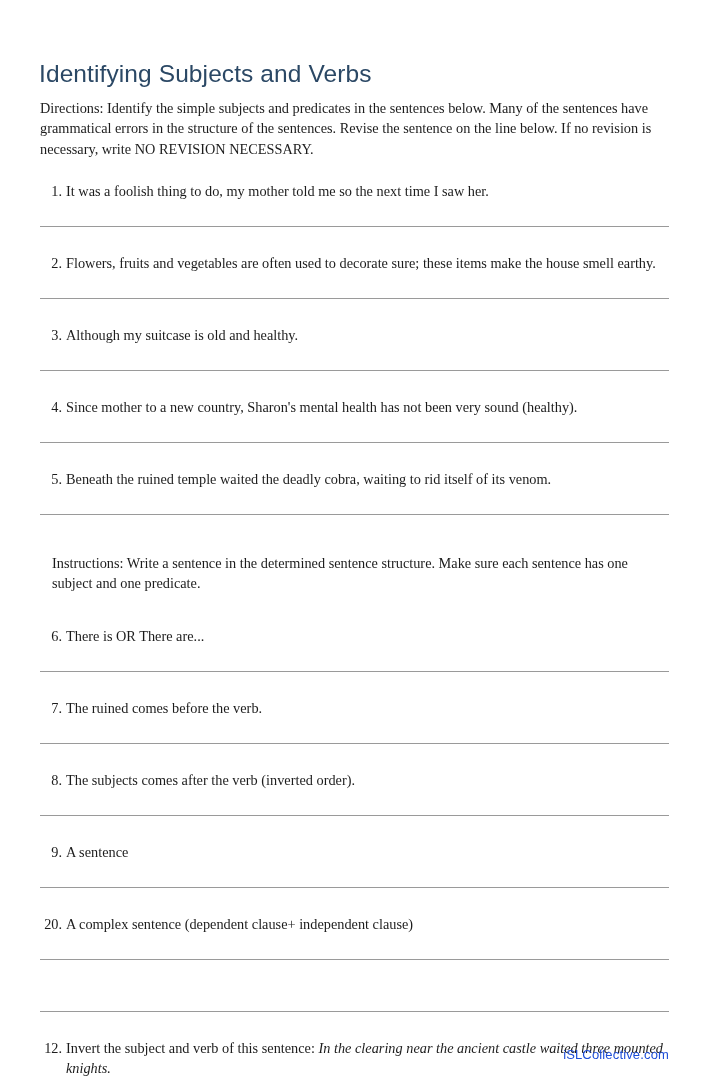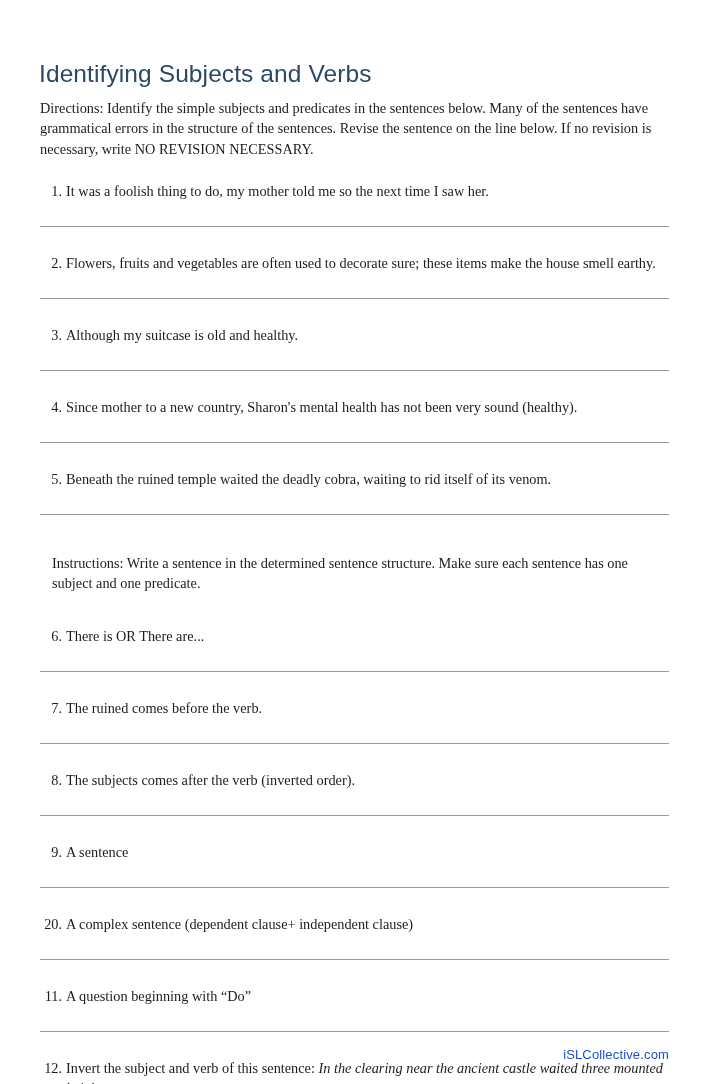--- a/index.html
+++ b/index.html
@@ -219,24 +219,20 @@
       <div class="gap-line-to-q"></div>
 
       <li class="qitem">
         <span class="qnum">20.</span>
         <span class="qtext">A complex sentence (dependent clause+ independent clause)</span>
       </li>
       <div class="gap-q-to-line-sm"></div>
       <div class="answer-line"></div>
       <div class="gap-line-to-q"></div>
 
-      <li class="qitem">
-        <span class="qnum">11.</span>
-        <span class="qtext">A question beginning with “Do”</span>
-      </li>
       <div class="gap-q-to-line-sm"></div>
       <div class="answer-line"></div>
       <div class="gap-line-to-q"></div>
 
       <li class="qitem">
         <span class="qnum italic">12.</span>
         <span class="qtext"><span>Invert the subject and verb of this sentence: </span><span class="emph">In the clearing near the ancient castle waited three mounted knights.</span></span>
       </li>
 
     </ol>

